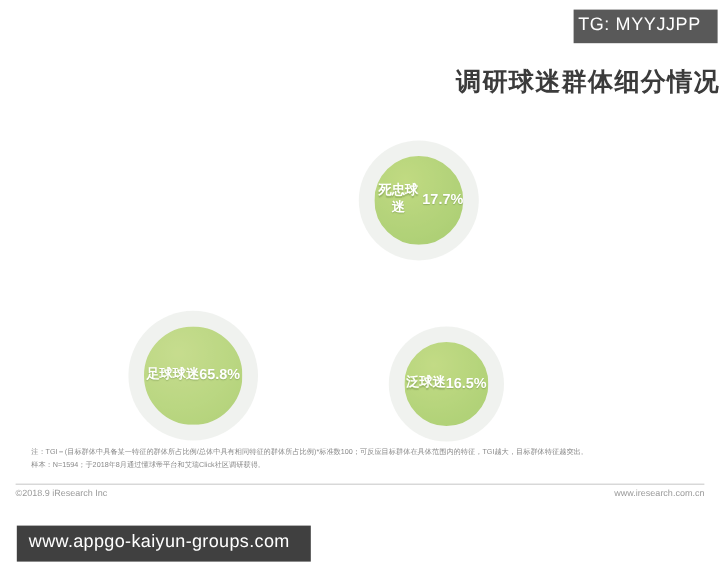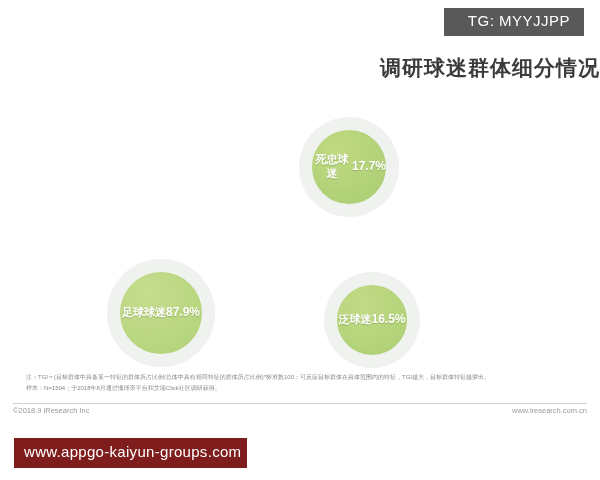--- a/index.html
+++ b/index.html
@@ -12,26 +12,26 @@
     background: #ffffff;
     font-family: "Liberation Sans", "DejaVu Sans", sans-serif;
     overflow: hidden;
     position: relative;
   }
 
   
   .tg-badge {
     position: absolute;
     top: 8px;
-    right: 16px;
+    right: 2px;
     background: #595959;
     color: #ffffff;
     font-size: 15px;
     letter-spacing: 0.5px;
-    padding: 5px 14px 6px 24px;
+    padding: 5px 14px 6px 4px;
     line-height: 1.1;
     z-index: 40;
   }
 
   
   .slide {
     position: absolute;
     left: 0;
     top: 0;
     width: 600px;
@@ -180,25 +180,25 @@
     left: 0;
     bottom: 0;
     width: 600px;
     height: 48px;
     background: #ffffff;
   }
   .watermark-inner {
     position: absolute;
     left: 14px;
     top: 6px;
-    background: #7f1d1d;
+    background: #404040;
     color: #ffffff;
     font-size: 15px;
     letter-spacing: 0.3px;
-    padding: 6px 6px 7px 10px;
+    padding: 6px 18px 7px 10px;
     line-height: 1.1;
   }
 </style>
 </head>
 <body>
 
 <div class="tg-badge">TG: MYYJJPP</div>
 
 <div class="slide">
 
@@ -209,21 +209,21 @@
 
     <div class="bubble" id="bubble-core">
       <span class="b-halo"></span>
       <span class="b-label">死忠球迷</span>
       <span class="b-value">17.7%</span>
     </div>
 
     <div class="bubble" id="bubble-regular">
       <span class="b-halo"></span>
       <span class="b-label">足球球迷</span>
-      <span class="b-value">87.9%</span>
+      <span class="b-value">65.8%</span>
     </div>
 
     <div class="bubble" id="bubble-casual">
       <span class="b-halo"></span>
       <span class="b-label">泛球迷</span>
       <span class="b-value">16.5%</span>
     </div>
 
   </div>
 

